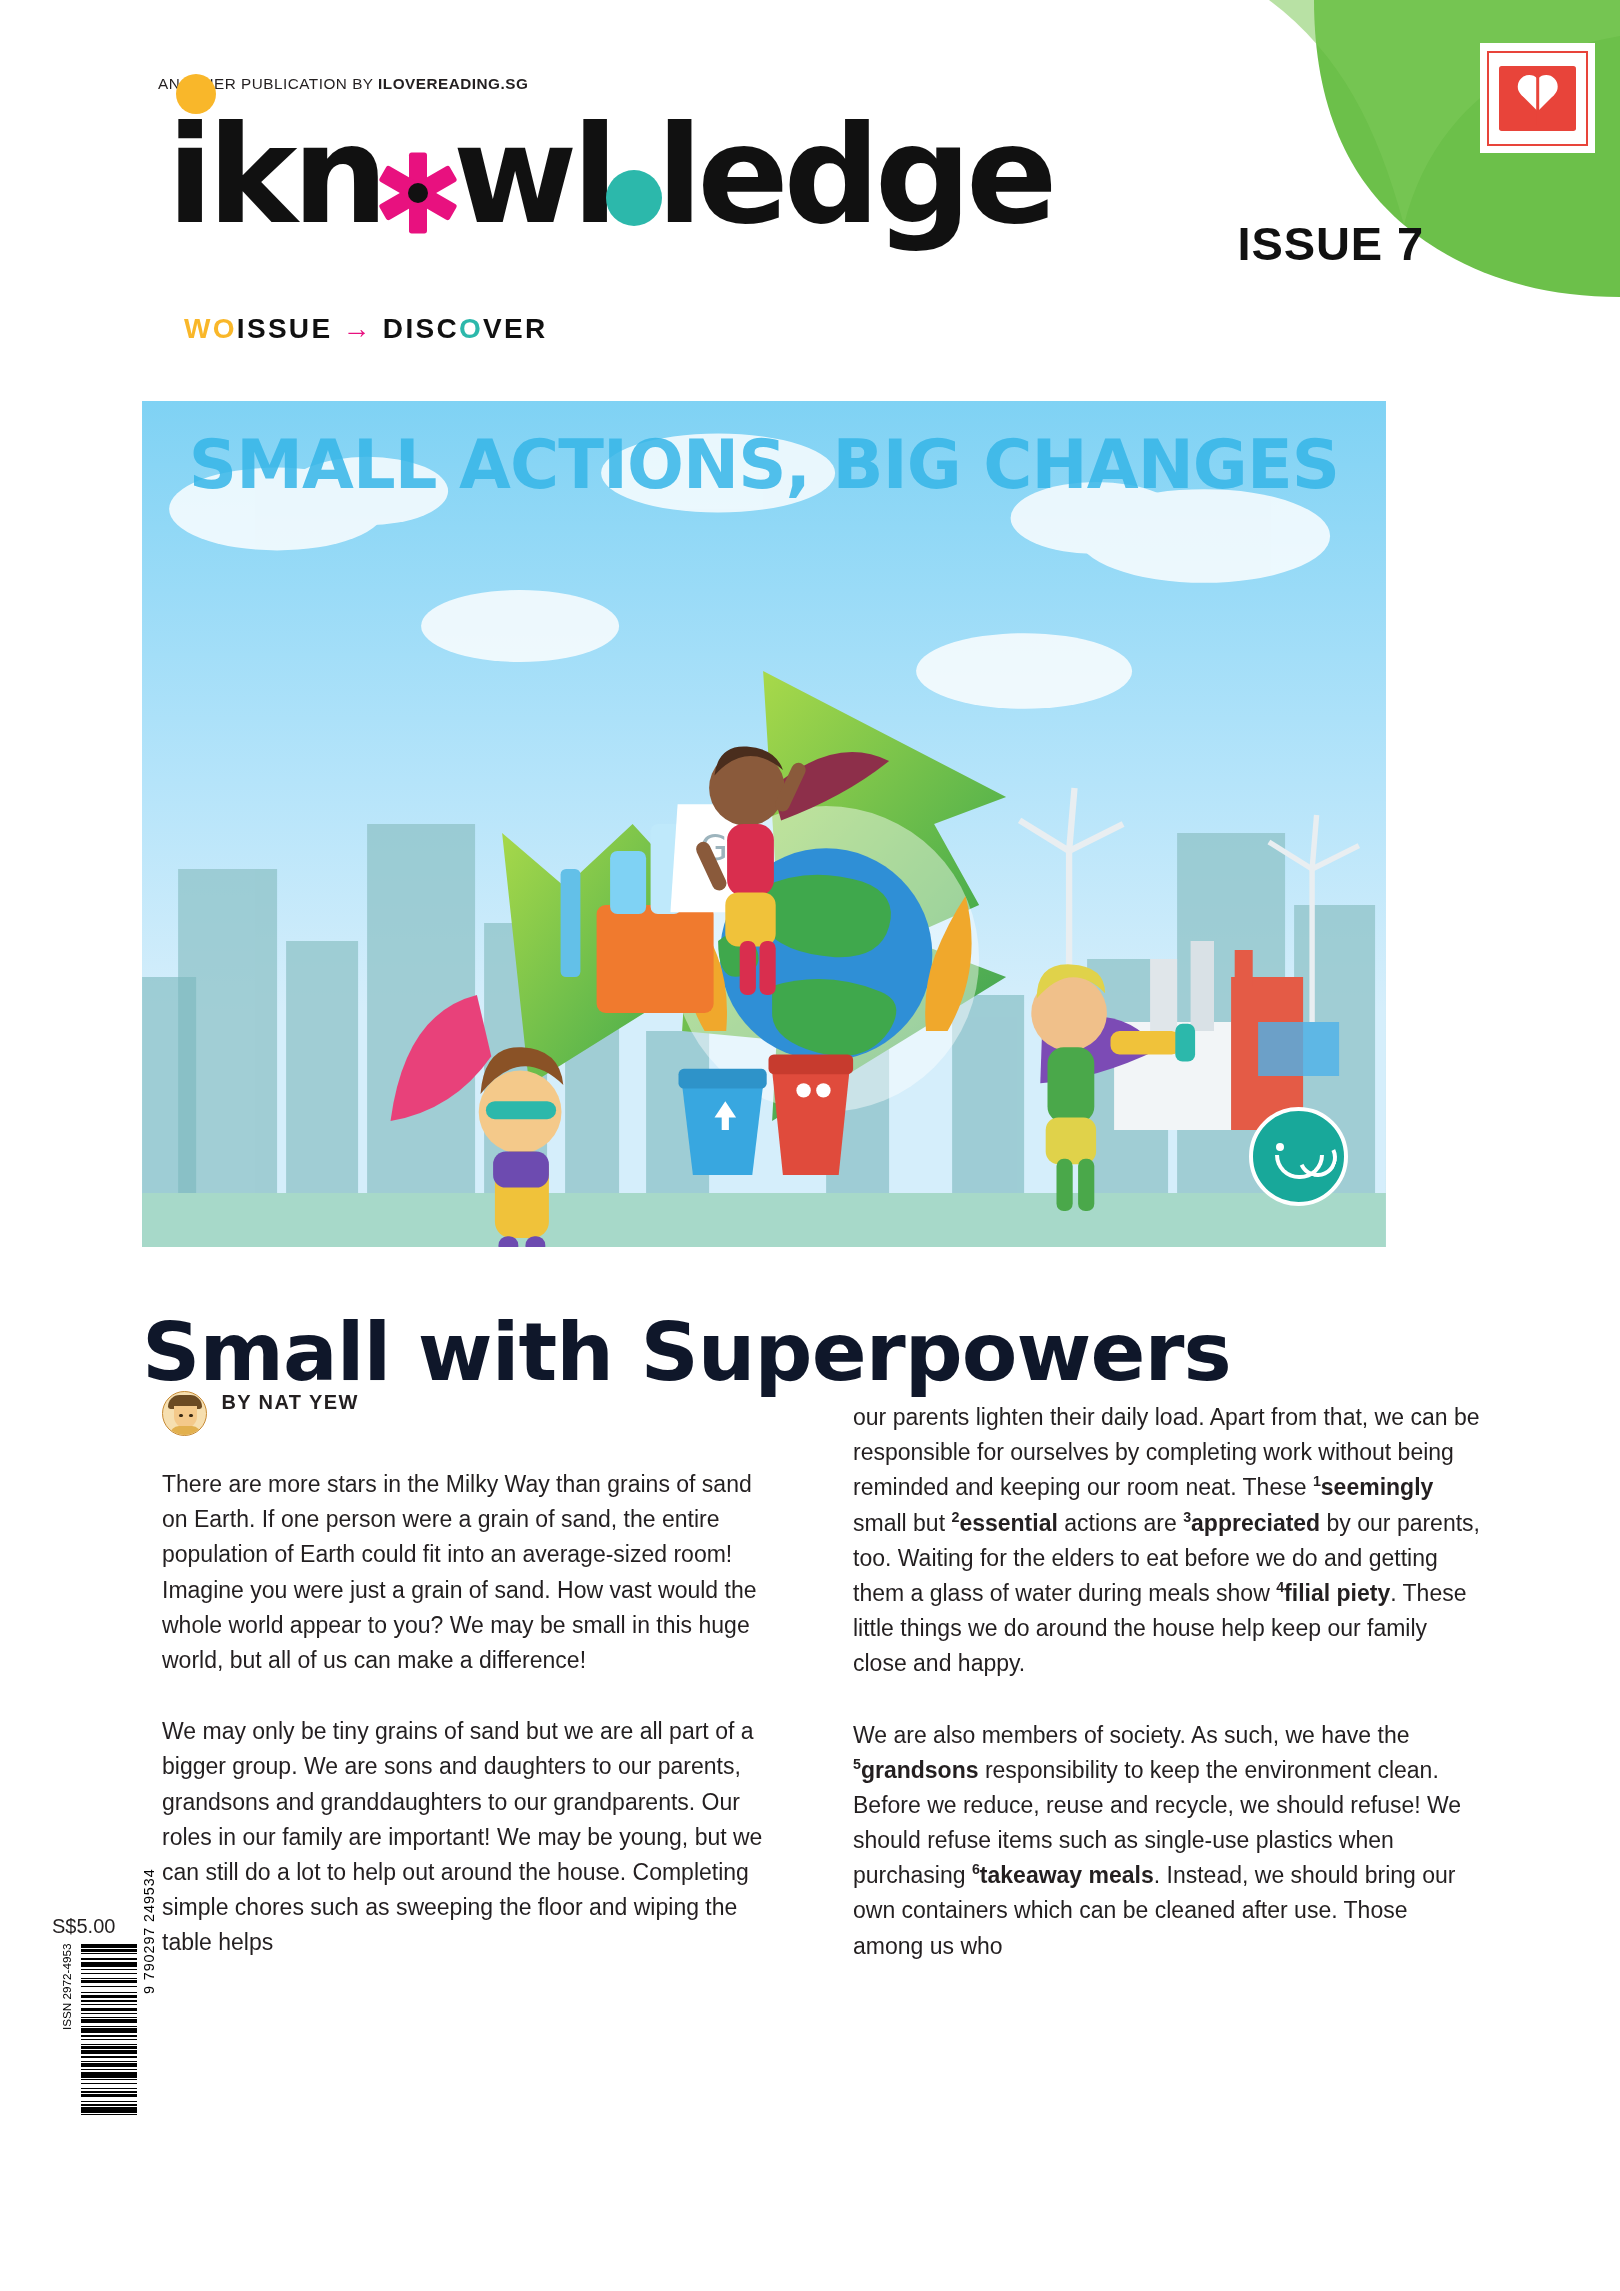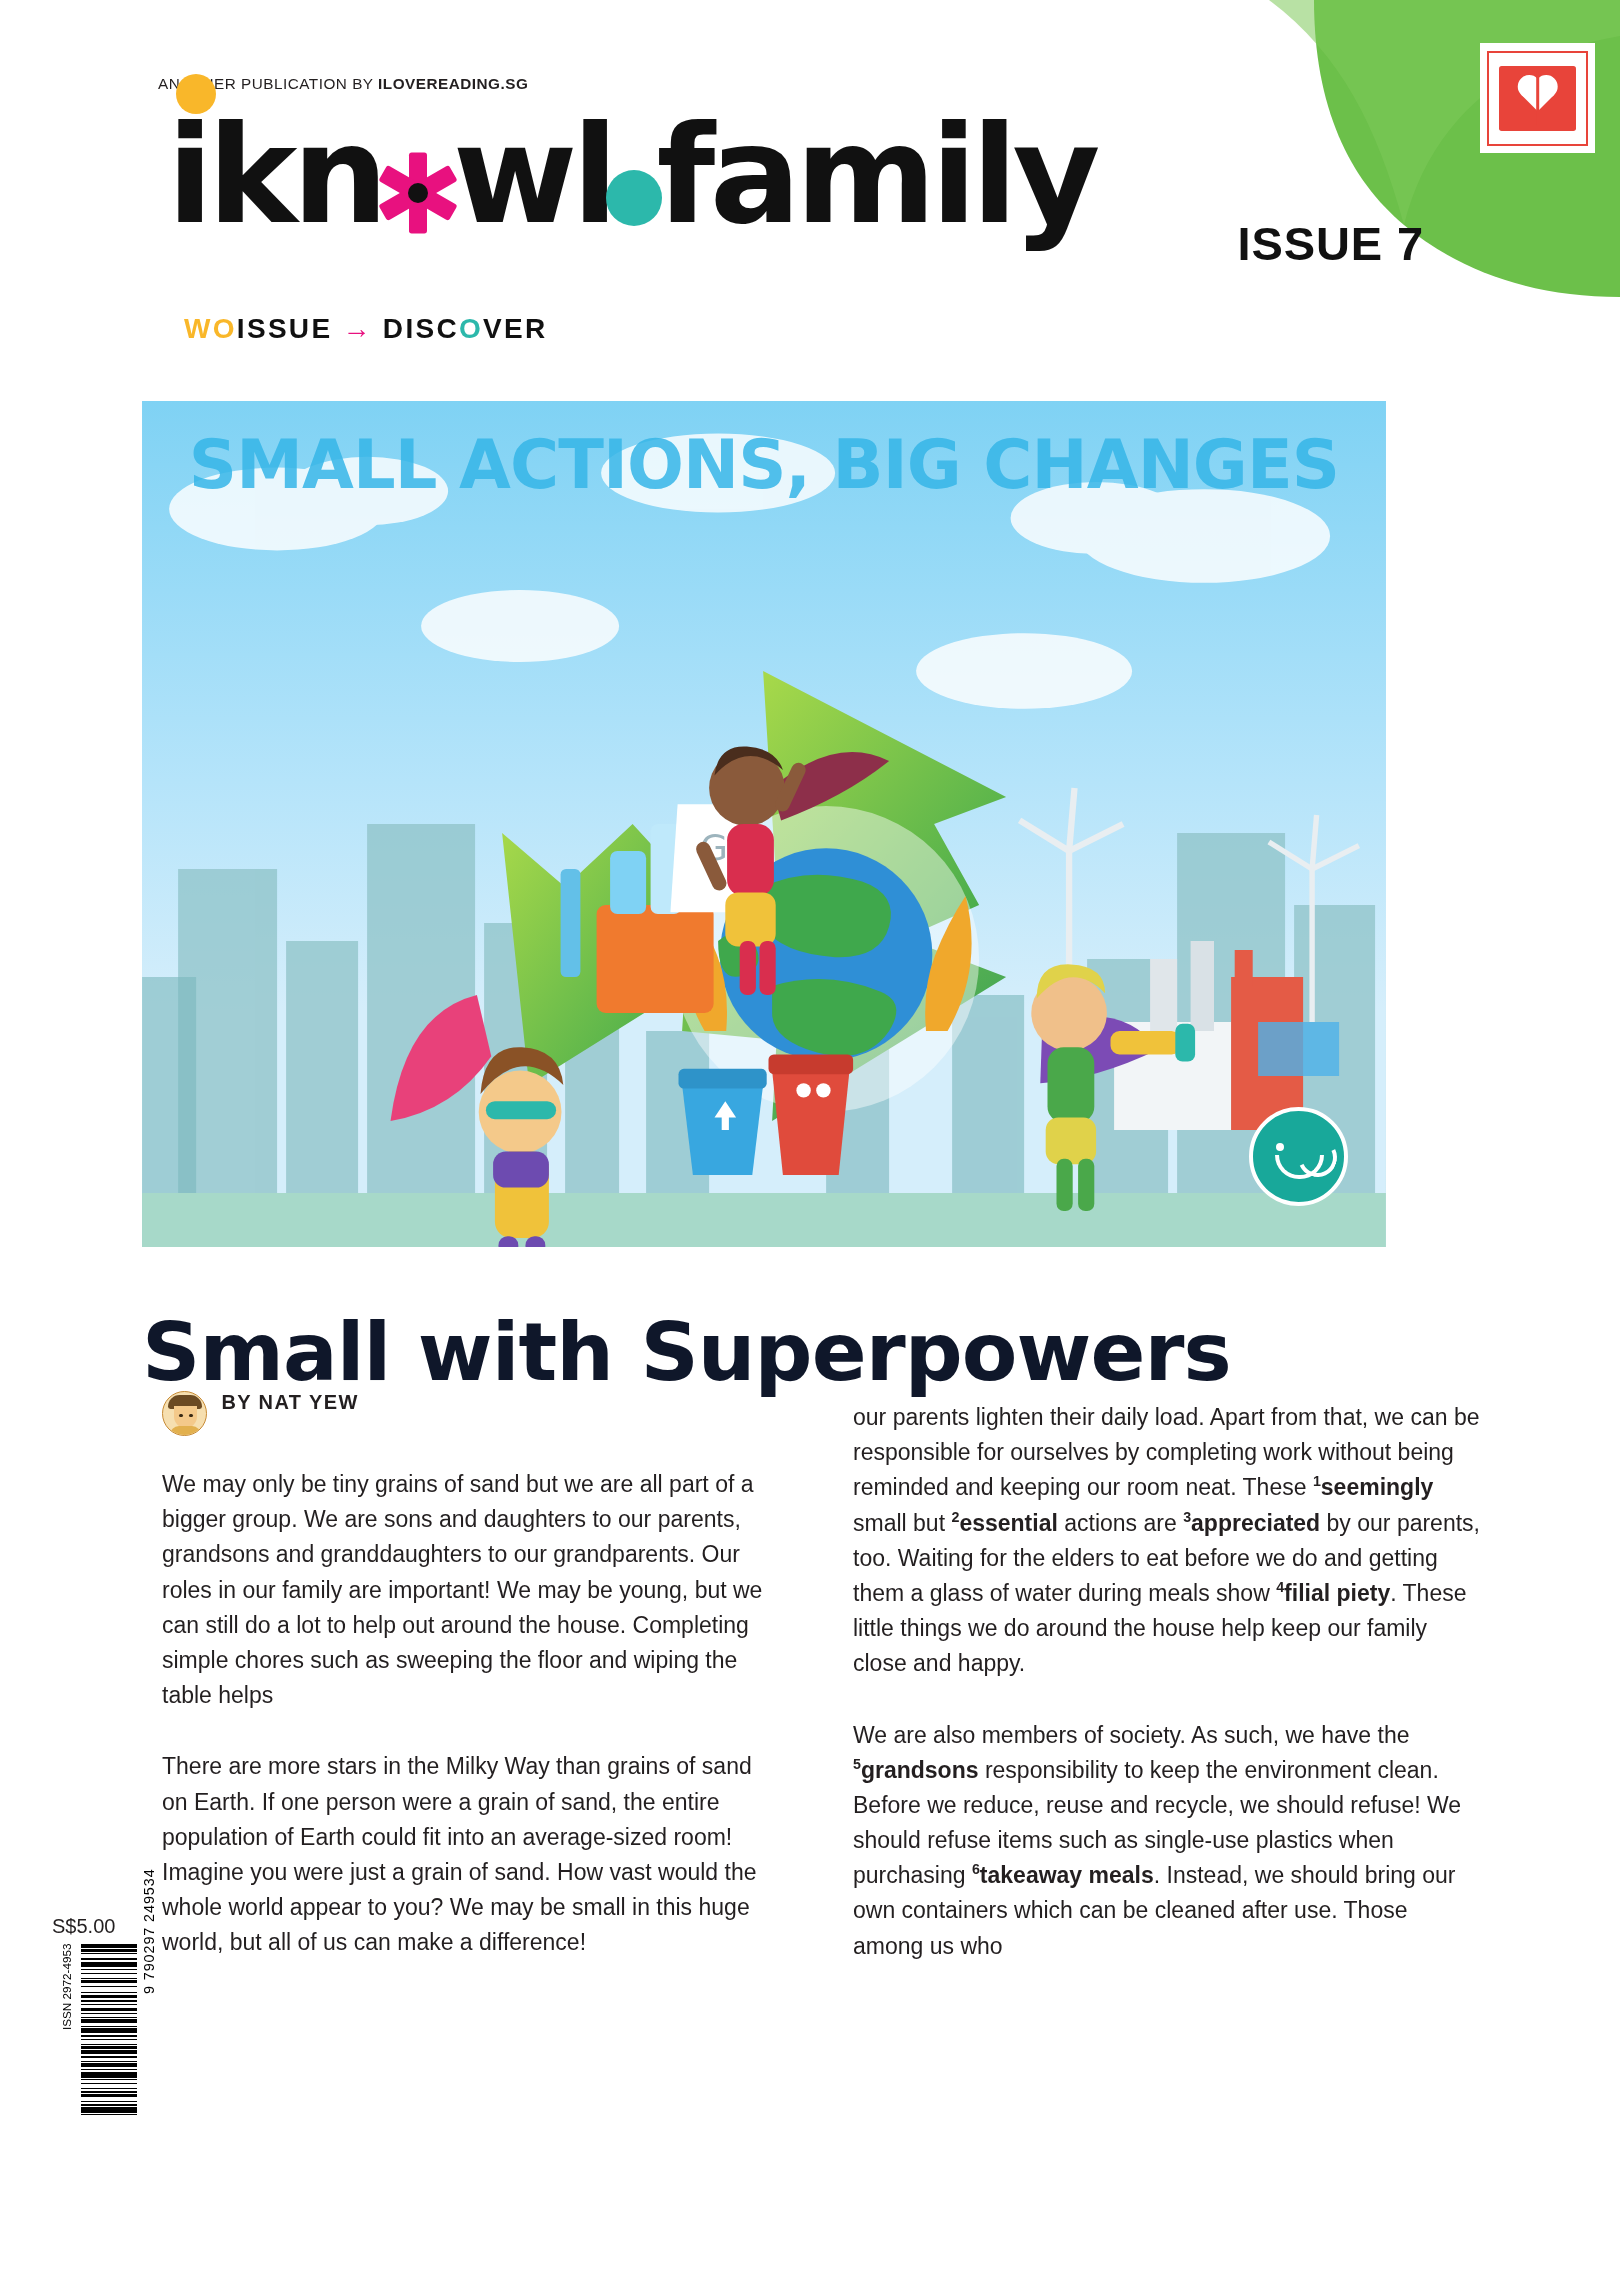--- a/index.html
+++ b/index.html
@@ -352,21 +352,21 @@
     </div>
   </div>
 </div>
 
 <div class="pub-line">
   <span>ANOTHER PUBLICATION BY </span><b>ILOVEREADING.SG</b>
 </div>
 
 <div class="logo">
   <div class="logo-word">
-    <span class="logo-dot"></span><span>ikn</span><span class="logo-star"><span class="s1"></span><span class="s2"></span><span class="s3"></span><span class="ctr"></span></span><span>wl</span><span class="logo-teal"></span><span>family</span>
+    <span class="logo-dot"></span><span>ikn</span><span class="logo-star"><span class="s1"></span><span class="s2"></span><span class="s3"></span><span class="ctr"></span></span><span>wl</span><span class="logo-teal"></span><span>ledge</span>
   </div>
 </div>
 
 <div class="tagline">
   <span class="w-o">W</span><span class="w-o">O</span><span>ISSUE</span>
   <span class="arrow">→</span>
   <span>DISC</span><span class="d-o">O</span><span>VER</span>
 </div>
 
 <div class="issue">ISSUE 7</div>
@@ -526,22 +526,22 @@
     <span class="hair"></span>
       <span class="face"></span>
     <span class="eye l"></span>
       <span class="eye r"></span>
       <span class="body"></span>
   </div>
   <div class="byline-text">BY NAT YEW</div>
 </div>
 
 <div class="body-col col-left">
+  <p>There are more stars in the Milky Way than grains of sand on Earth. If one person were a grain of sand, the entire population of Earth could fit into an average-sized room! Imagine you were just a grain of sand. How vast would the whole world appear to you? We may be small in this huge world, but all of us can make a difference!</p>
   <p>We may only be tiny grains of sand but we are all part of a bigger group. We are sons and daughters to our parents, grandsons and granddaughters to our grandparents. Our roles in our family are important! We may be young, but we can still do a lot to help out around the house. Completing simple chores such as sweeping the floor and wiping the table helps</p>
-  <p>There are more stars in the Milky Way than grains of sand on Earth. If one person were a grain of sand, the entire population of Earth could fit into an average-sized room! Imagine you were just a grain of sand. How vast would the whole world appear to you? We may be small in this huge world, but all of us can make a difference!</p>
 </div>
 
 <div class="body-col col-right">
   <p>our parents lighten their daily load. Apart from that, we can be responsible for ourselves by completing work without being reminded and keeping our room neat. These <sup>1</sup><b>seemingly</b> small but <sup>2</sup><b>essential</b> actions are <sup>3</sup><b>appreciated</b> by our parents, too. Waiting for the elders to eat before we do and getting them a glass of water during meals show <sup>4</sup><b>filial piety</b>. These little things we do around the house help keep our family close and happy.</p>
   <p>We are also members of society. As such, we have the <sup>5</sup><b>grandsons</b> responsibility to keep the environment clean. Before we reduce, reuse and recycle, we should refuse! We should refuse items such as single-use plastics when purchasing <sup>6</sup><b>takeaway meals</b>. Instead, we should bring our own containers which can be cleaned after use. Those among us who</p>
 </div>
 
 <div class="price">S$5.00</div>
 <div class="barcode-wrap">
   <div class="barcode" id="barcode">

